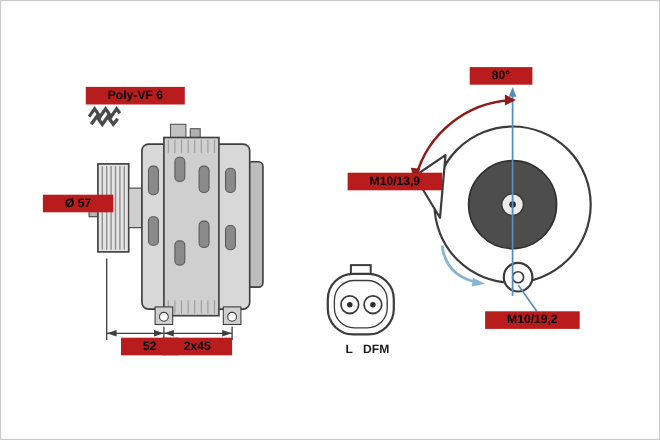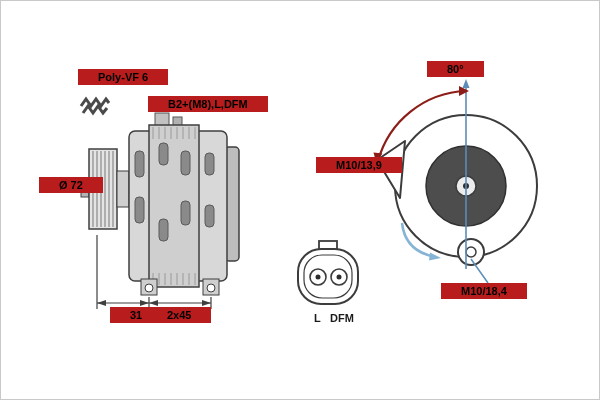--- a/index.html
+++ b/index.html
@@ -129,25 +129,24 @@
       <rect x="318" y="240" width="18" height="14" fill="#fff" stroke="#3c3c3c" stroke-width="1.8"></rect>
       <rect x="297" y="248" width="60" height="55" rx="23" fill="#fff" stroke="#3c3c3c" stroke-width="2"></rect>
       <rect x="303" y="254" width="48" height="43" rx="18" fill="none" stroke="#3c3c3c" stroke-width="1.2"></rect>
       <circle cx="317" cy="276" r="8" fill="#fff" stroke="#3c3c3c" stroke-width="1.6"></circle>
       <circle cx="317" cy="276" r="2.5" fill="#2e2e2e"></circle>
       <circle cx="338" cy="276" r="8" fill="#fff" stroke="#3c3c3c" stroke-width="1.6"></circle>
       <circle cx="338" cy="276" r="2.5" fill="#2e2e2e"></circle>
     </g>
   </svg>
 
-  <div class="lbl" style="left:77px;top:68px">Poly-VF 6</div>
-  <div class="lbl" style="left:147px;top:95px">B2+(M8),L,DFM</div>
-  <div class="lbl" style="left:38px;top:176px">Ø 72</div>
-  <div class="lbl" style="left:109px;top:306px">31</div>
+  <div class="lbl" style="left:77px;top:78px">Poly-VF 6</div>
+  <div class="lbl" style="left:38px;top:176px">Ø 57</div>
+  <div class="lbl" style="left:109px;top:306px">52</div>
   <div class="lbl" style="left:146px;top:306px">2x45</div>
   <div class="lbl" style="left:426px;top:60px">80°</div>
   <div class="lbl" style="left:315px;top:156px">M10/13,9</div>
-  <div class="lbl" style="left:440px;top:282px">M10/18,4</div>
+  <div class="lbl" style="left:440px;top:282px">M10/19,2</div>
 
   <div class="plain" style="left:313px;top:311px">L</div>
   <div class="plain" style="left:329px;top:311px">DFM</div>
 
 </div>
 
 </body></html>

